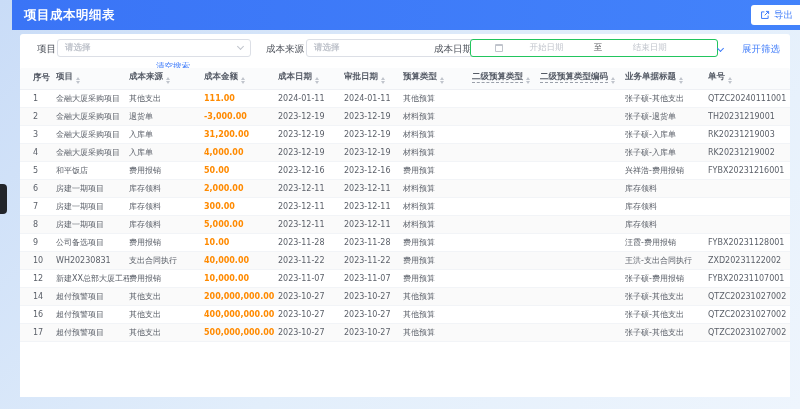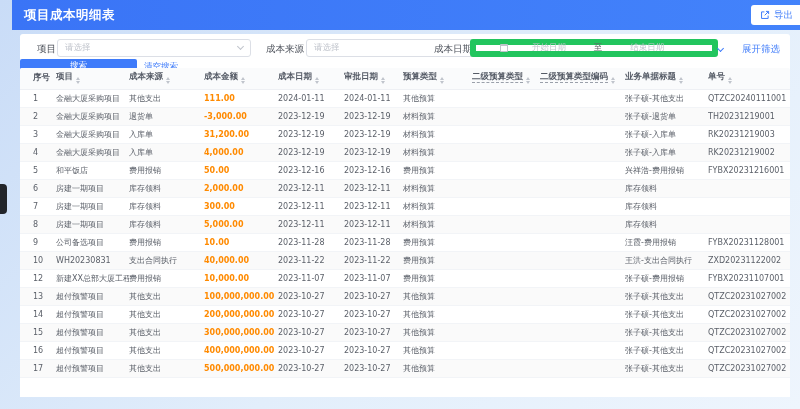--- a/index.html
+++ b/index.html
@@ -14,35 +14,35 @@
   .export-btn { position:absolute; right:10px; top:5px; height:20px; background:#fff; border:none;
     border-radius:3px; color:#3e7bfa; font-size:9.5px; display:flex; align-items:center; gap:4px;
     padding:0 9px; cursor:pointer; }
   .export-btn svg { display:block; }
 
   
   .filter-card { position:absolute; left:20px; top:34px; width:770px; height:42px; background:#fff;
     border-radius:3px; }
   .f-label { position:absolute; top:9px; font-size:9.5px; color:#4a4f58; }
   .sel { position:absolute; top:5px; height:18px; border:1px solid #dcdfe6; border-radius:3px;
-    background:#fff; display:flex; align-items:center; padding:0 7px; cursor:pointer; }
+    background:#fff; display:flex; align-items:center; padding:0 7px; cursor:pointer;font-weight:bold; }
   .sel .ph { color:#c0c4cc; font-size:8.5px; flex:1; text-align:left; }
   .chev { width:5px; height:5px; border-right:1px solid #c0c4cc; border-bottom:1px solid #c0c4cc;
     transform:rotate(45deg); margin-top:-3px; }
-  .daterange { position:absolute; top:5px; height:18px; border:6px solid #22c55e; border-radius:3px;
+  .daterange { position:absolute; top:5px; height:18px; border:1px solid #22c55e; border-radius:3px;
     background:#fff; display:flex; align-items:center; padding:0 24px; }
   .cal { width:8px; height:8px; border:1px solid #c0c4cc; border-top:2.5px solid #c0c4cc; border-radius:1px; }
   .daterange .ph { color:#c0c4cc; font-size:8.5px; flex:1; text-align:center; }
   .daterange .to { color:#606266; font-size:8.5px; padding:0 4px; }
   .expand-link { position:absolute; top:9px; color:#3e7bfa; font-size:9.5px; display:flex;
     align-items:center; gap:19px; cursor:pointer; background:none; border:none; }
   .expand-link .chev { border-color:#3e7bfa; }
   .search-btn { position:absolute; left:0; top:25px; width:117px; height:13px; background:#3e7bfa;
     color:#fff; border:none; border-radius:2px; font-size:8.5px; line-height:13px; cursor:pointer; }
-  .clear-btn { position:absolute; left:124px; top:27px; color:#3e7bfa; font-size:8.5px;
+  .clear-btn { position:absolute; left:136px; top:27px; color:#3e7bfa; font-size:8.5px;
     background:none; border:none; cursor:pointer; }
 
   
   .table-card { position:absolute; left:20px; top:68px; width:770px; height:329px; background:#fff;
     overflow:hidden; border-radius:2px 2px 0 0; }
   table { border-collapse:collapse; table-layout:fixed; width:770px; }
   thead th { background:#fafbfc; height:21px; font-size:8.5px; color:#555b66; font-weight:bold;
     text-align:left; padding:0 3px 0 0; border-bottom:1px solid #eef0f4; white-space:nowrap;
     overflow:hidden; cursor:pointer; }
   thead th:first-child, tbody td:first-child { padding-left:13px; }
@@ -93,21 +93,20 @@
     <span class="ph">开始日期</span>
     <span class="to">至</span>
     <span class="ph">结束日期</span>
   </div>
 
   <button class="expand-link" style="right:10px">
     <span class="chev"></span>
     <span>展开筛选</span>
   </button>
 
-  <button class="search-btn">搜索</button>
   <button class="clear-btn">清空搜索</button>
 </div>
 
 <div class="table-card">
   <table>
     <colgroup>
       <col style="width:36px">
         <col style="width:73px">
         <col style="width:75px">
         <col style="width:74px">
@@ -302,59 +301,33 @@
           <td class="amount">10,000.00</td>
           <td>2023-11-07</td>
           <td>2023-11-07</td>
           <td>费用预算</td>
           <td></td>
           <td></td>
           <td>张子硕-费用报销</td>
           <td>FYBX20231107001</td>
         </tr>
         <tr>
-          <td>13</td>
-          <td>超付预警项目</td>
-          <td>其他支出</td>
-          <td class="amount">100,000,000.00</td>
-          <td>2023-10-27</td>
-          <td>2023-10-27</td>
-          <td>其他预算</td>
-          <td></td>
-          <td></td>
-          <td>张子硕-其他支出</td>
-          <td>QTZC20231027002</td>
-        </tr>
-        <tr>
           <td>14</td>
           <td>超付预警项目</td>
           <td>其他支出</td>
           <td class="amount">200,000,000.00</td>
           <td>2023-10-27</td>
           <td>2023-10-27</td>
           <td>其他预算</td>
           <td></td>
           <td></td>
           <td>张子硕-其他支出</td>
           <td>QTZC20231027002</td>
         </tr>
         <tr>
-          <td>15</td>
-          <td>超付预警项目</td>
-          <td>其他支出</td>
-          <td class="amount">300,000,000.00</td>
-          <td>2023-10-27</td>
-          <td>2023-10-27</td>
-          <td>其他预算</td>
-          <td></td>
-          <td></td>
-          <td>张子硕-其他支出</td>
-          <td>QTZC20231027002</td>
-        </tr>
-        <tr>
           <td>16</td>
           <td>超付预警项目</td>
           <td>其他支出</td>
           <td class="amount">400,000,000.00</td>
           <td>2023-10-27</td>
           <td>2023-10-27</td>
           <td>其他预算</td>
           <td></td>
           <td></td>
           <td>张子硕-其他支出</td>

